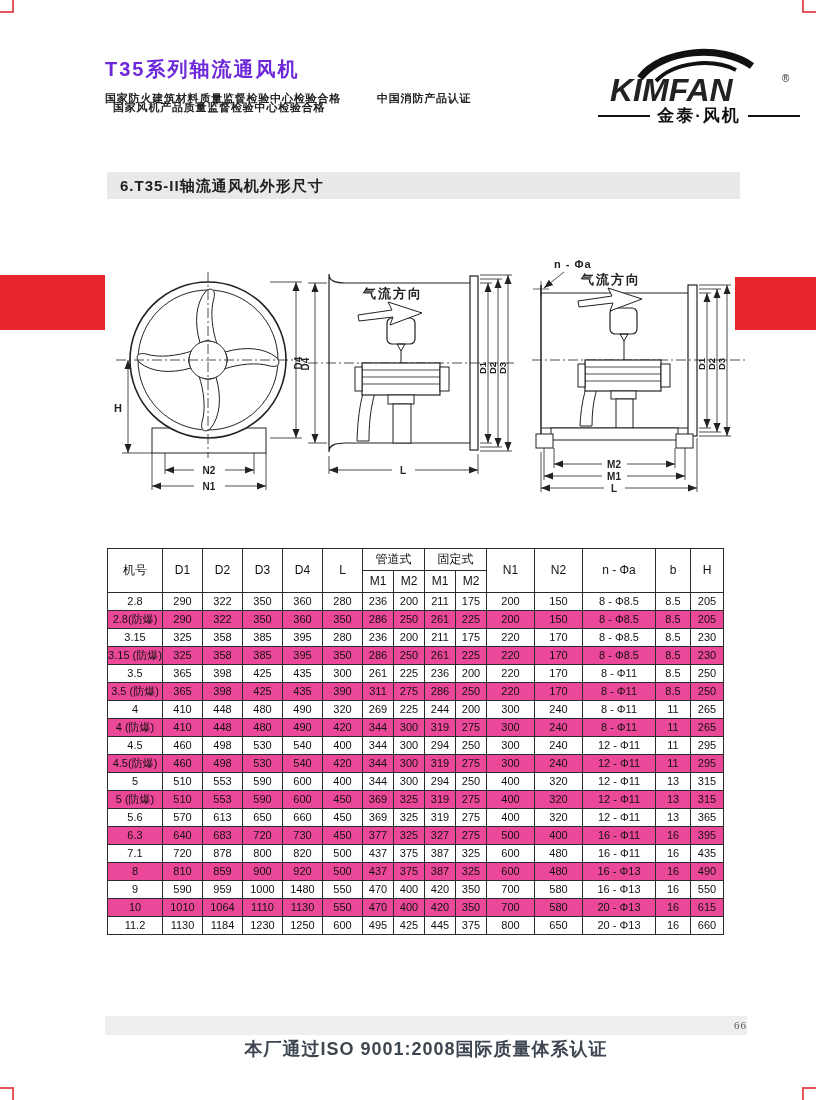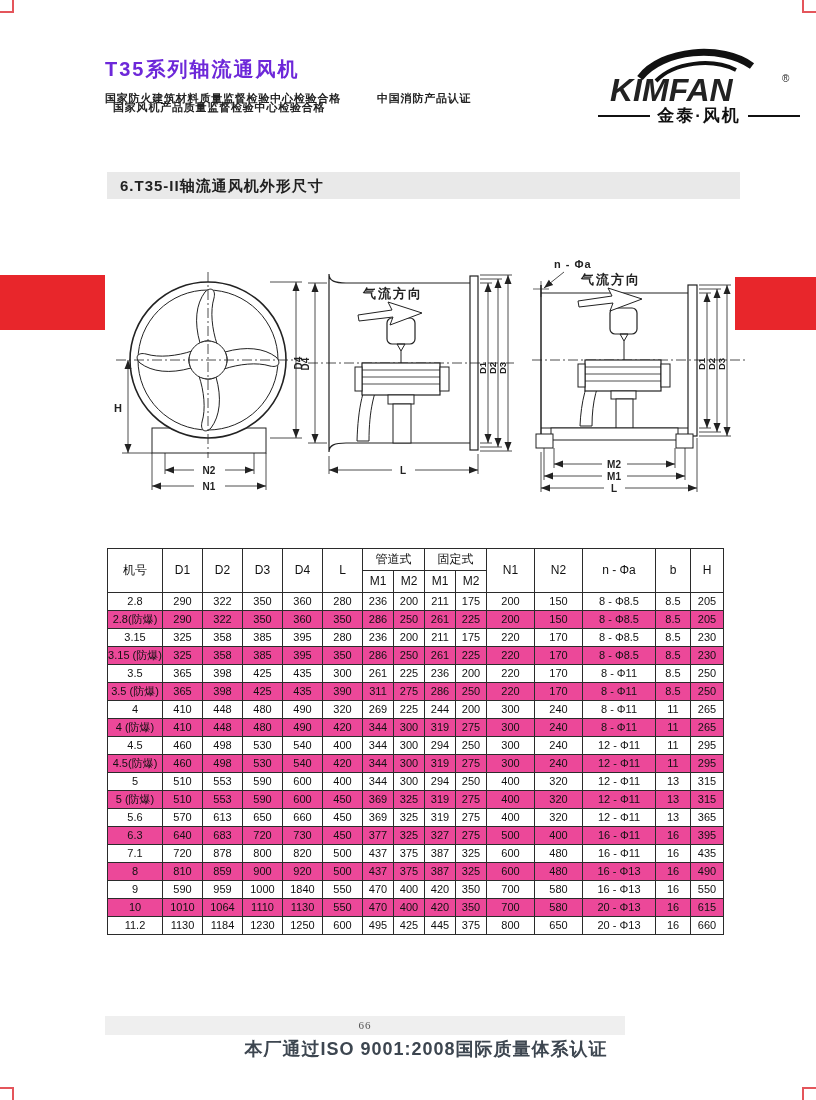--- a/index.html
+++ b/index.html
@@ -41,21 +41,21 @@
   
   .dim-table{position:absolute;left:107px;top:548px;width:616px;border-collapse:collapse;
              font-family:Liberation Sans, sans-serif;table-layout:fixed;}
   .dim-table th,.dim-table td{border:1px solid #2b2b2b;text-align:center;vertical-align:middle;
              padding:0;font-weight:normal;color:#111;}
   .dim-table th{font-size:12px;height:21px;line-height:21px;}
   .dim-table td{font-size:11px;height:17px;line-height:17px;white-space:nowrap;}
   .dim-table tr.shaded{background:#ec4899;}
 
   
-  .footer-bar{left:105px;top:1016px;width:520px;height:19px;background:#efefef;text-align:center;
+  .footer-bar{left:105px;top:1016px;width:642px;height:19px;background:#efefef;text-align:right;
               font-family:"Liberation Serif","DejaVu Serif",serif;font-size:11px;color:#555;
               letter-spacing:1px;line-height:19px;}
   .footer-cert{left:105px;top:1037px;width:642px;text-align:center;font-size:18px;color:#3d4650;
                font-weight:600;letter-spacing:1px;}
 </style>
 </head>
 <body>
 
 <div class="corner tl"></div>
 <div class="corner tr"></div>
@@ -535,21 +535,21 @@
         <td>480</td>
         <td>16 - Φ13</td>
         <td>16</td>
         <td>490</td>
       </tr>
       <tr>
         <td>9</td>
         <td>590</td>
         <td>959</td>
         <td>1000</td>
-        <td>1840</td>
+        <td>1480</td>
         <td>550</td>
         <td>470</td>
         <td>400</td>
         <td>420</td>
         <td>350</td>
         <td>700</td>
         <td>580</td>
         <td>16 - Φ13</td>
         <td>16</td>
         <td>550</td>

